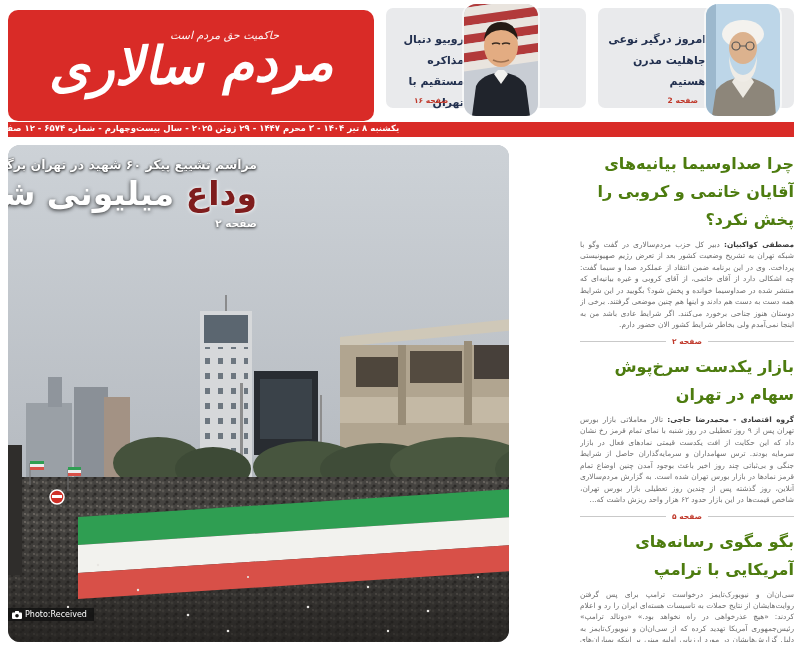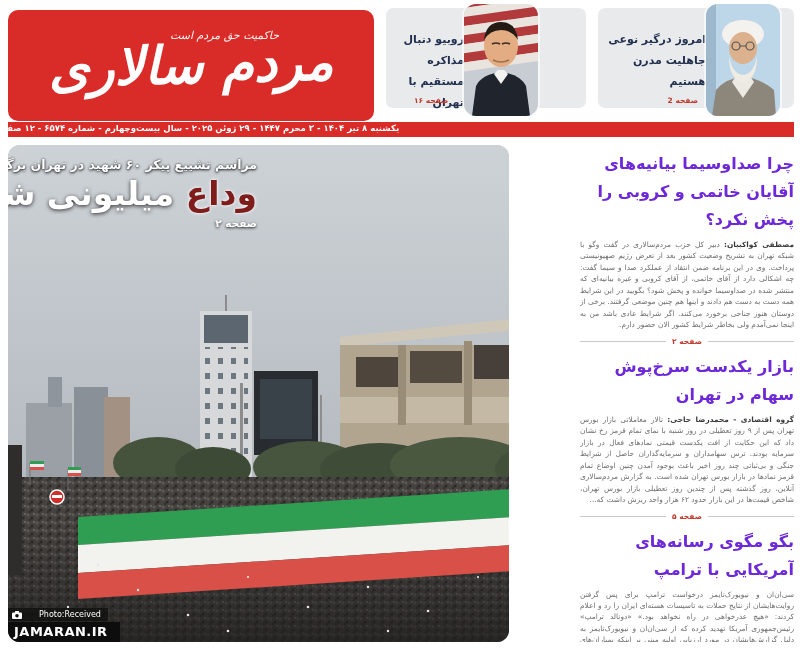--- a/index.html
+++ b/index.html
@@ -38,28 +38,28 @@
   .photo{position:absolute;left:8px;top:145px;width:501px;height:497px;overflow:hidden;background:#b9bec4;border-radius:12px;}
   .photo svg{display:block;}
   .lead-head{position:absolute;top:12px;right:252px;direction:rtl;text-align:right;color:#fff;}
   .lead-overline{font-size:12.5px;font-weight:bold;white-space:nowrap;
            text-shadow:0 1px 3px rgba(0,0,0,.85),0 0 2px rgba(0,0,0,.7);}
   .lead-main{margin-top:2px;font-size:33px;font-weight:800;white-space:nowrap;line-height:1.2;
            text-shadow:0 1px 4px rgba(0,0,0,.8);}
   .lead-accent{color:#7f1d1d;text-shadow:0 0 2px #ffffff,0 0 4px rgba(255,255,255,.8);}
   .lead-pageref{margin-top:3px;font-size:10.5px;font-weight:bold;
            text-shadow:0 1px 3px rgba(0,0,0,.9);}
-  .credit{position:absolute;left:0;bottom:21px;display:flex;align-items:center;gap:17px;
+  .credit{position:absolute;left:0;bottom:21px;display:flex;align-items:center;gap:3px;
            background:rgba(15,15,15,.78);color:#fff;font-size:8px;padding:2px 7px 2px 4px;}
   .wm{position:absolute;left:0;bottom:0;background:#0d0d0d;color:#fff;font-weight:bold;
            font-size:13px;letter-spacing:.5px;padding:2px 12px 3px 6px;}
 
   
   .rightcol{position:absolute;left:580px;top:148px;width:214px;height:494px;direction:rtl;overflow:hidden;}
-  .art-title{font-size:16px;font-weight:bold;color:#6d28d9;text-align:right;line-height:1.75;margin:2px 0 5px;}
+  .art-title{font-size:16px;font-weight:bold;color:#4d7c0f;text-align:right;line-height:1.75;margin:2px 0 5px;}
   .art-body{font-size:7.4px;color:#6e6e6e;text-align:justify;line-height:1.55;margin:0 0 6px;}
   .art-lead{font-weight:bold;color:#3a3a3a;}
   .divider{display:flex;align-items:center;gap:6px;margin:3px 0 7px;}
   .divider::before,.divider::after{content:"";flex:1;border-top:1px solid #c9c9c9;}
   .divider .pg{font-size:7.5px;color:#c0392b;font-weight:bold;white-space:nowrap;}
 </style>
 </head>
 <body>
 
 <div class="page">
@@ -227,21 +227,20 @@
     </div>
 
     <div class="credit">
       <svg width="10" height="8" viewBox="0 0 10 8">
         <rect x="0" y="1.5" width="10" height="6.5" rx="1" fill="#fff"></rect>
         <rect x="3" y="0" width="4" height="2" rx="0.5" fill="#fff"></rect>
         <circle cx="5" cy="4.8" r="1.8" fill="#111"></circle>
       </svg>
       <span>Photo:Received</span>
     </div>
-    <div class="wm">JAMARAN.IR</div>
   </div>
 
   <div class="rightcol">
 
     <div>
       <div class="art-title">چرا صداوسیما بیانیه‌های آقایان خاتمی و کروبی را پخش نکرد؟</div>
       <p class="art-body"><span class="art-lead">مصطفی کواکبیان:</span><span> دبیر کل حزب مردم‌سالاری در گفت وگو با شبکه تهران به تشریح وضعیت کشور بعد از تعرض رژیم صهیونیستی پرداخت. وی در این برنامه ضمن انتقاد از عملکرد صدا و سیما گفت: چه اشکالی دارد از آقای خاتمی، از آقای کروبی و غیره بیانیه‌ای که منتشر شده در صداوسیما خوانده و پخش شود؟ بگویید در این شرایط همه دست به دست هم دادند و اینها هم چنین موضعی گرفتند. برخی از دوستان هنوز جناحی برخورد می‌کنند. اگر شرایط عادی باشد من به اینجا نمی‌آمدم ولی بخاطر شرایط کشور الان حضور دارم.</span></p>
       <div class="divider">
         <span class="pg">صفحه ۲</span>
       </div>

